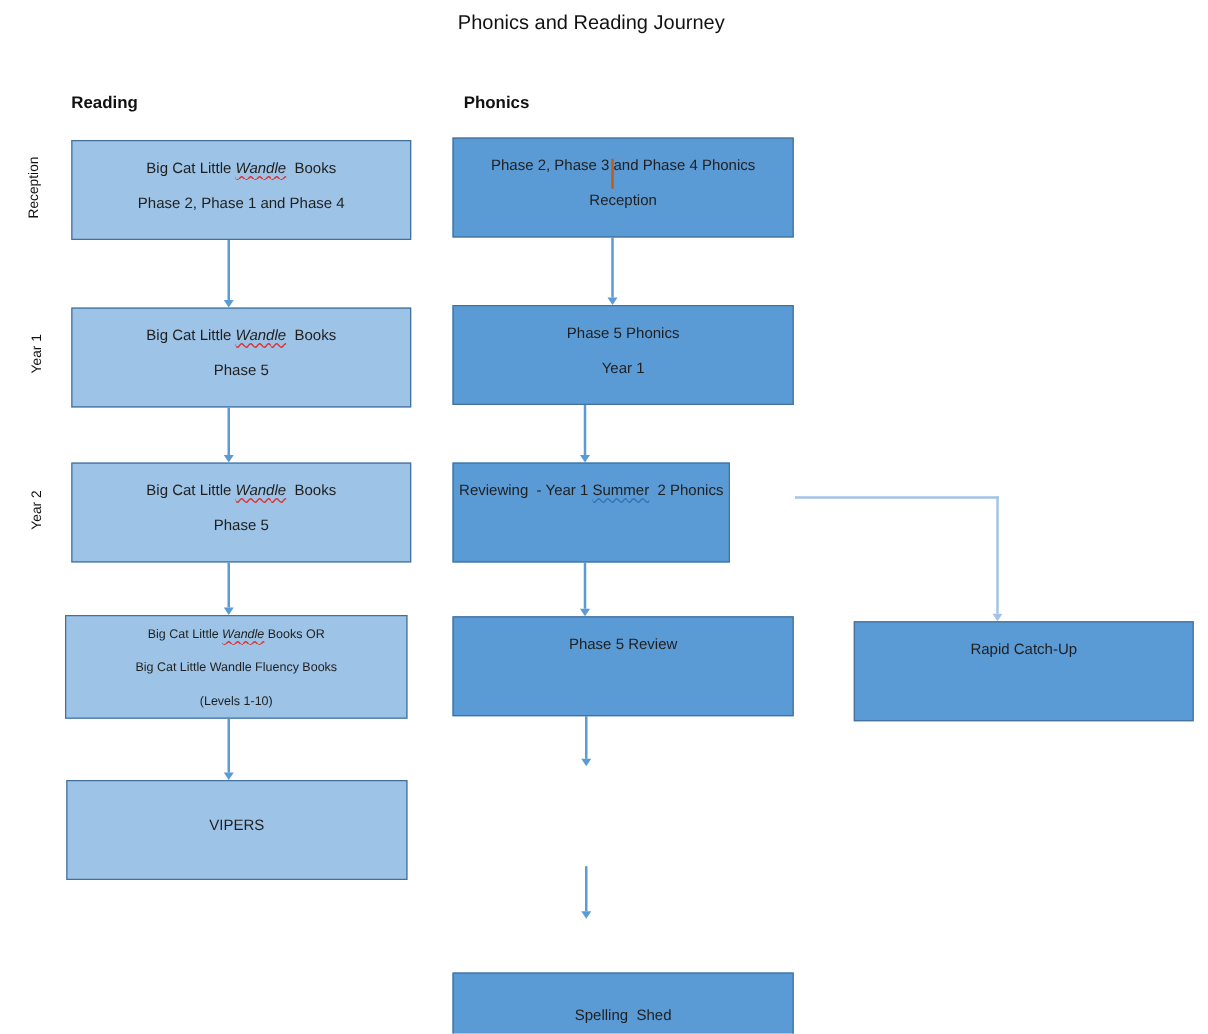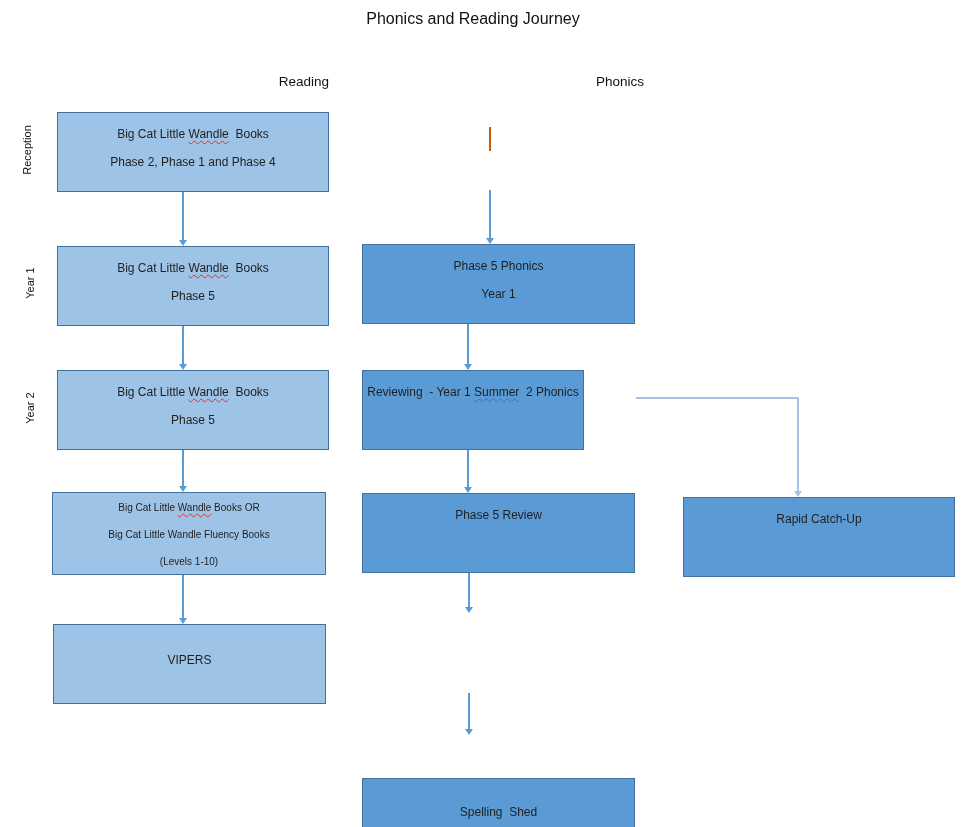--- a/index.html
+++ b/index.html
@@ -14,40 +14,40 @@
   html,body{margin:0;padding:0;background:#ffffff;}
   .canvas{
     position:relative;width:966px;height:827px;background:#ffffff;overflow:hidden;
     font-family:"Liberation Sans",sans-serif;color:var(--ink);
   }
   .title{
     position:absolute;left:0;top:10px;width:946px;text-align:center;
     font-size:16px;color:#111;
   }
   .col-header{
-    position:absolute;top:74px;text-align:right;font-weight:normal;font-size:13.5px;color:#111;
+    position:absolute;top:74px;text-align:left;font-weight:bold;font-size:13.5px;color:#111;
   }
   .hdr-reading{left:57px;width:272px;}
   .hdr-phonics{left:371px;width:273px;}
   .vlabel{
     position:absolute;width:100px;height:16px;text-align:center;font-size:11px;color:#111;
     transform:rotate(-90deg);line-height:16px;
   }
   .box{
     position:absolute;box-sizing:border-box;border:1.5px solid var(--box-border);
     text-align:center;font-size:12px;color:var(--ink);padding-top:7px;
   }
   .box.light{background:var(--light-fill);}
   .box.dark{background:var(--dark-fill);}
   .box .line{line-height:28px;white-space:pre-wrap;}
   .box.small{font-size:10px;padding-top:1px;}
   .box.small .line{line-height:27px;}
   .box.pad-21{padding-top:21px;}
   .box.pad-19{padding-top:19px;}
-  .sq-red{text-decoration-line:underline;text-decoration-style:wavy;text-decoration-color:#e03131;text-decoration-thickness:1px;text-underline-offset:2px;}
+  .sq-red{text-decoration-line:underline;text-decoration-style:wavy;text-decoration-color:#e03131;text-decoration-thickness:1px;text-underline-offset:2px;font-style:italic;}
   .sq-blue{text-decoration-line:underline;text-decoration-style:wavy;text-decoration-color:#2E75B6;text-decoration-thickness:1px;text-underline-offset:2px;}
   .arrow-v{position:absolute;width:1.5px;background:var(--arrow);}
   .arrow-v .head{
     position:absolute;bottom:-6px;left:50%;transform:translateX(-50%);
     width:0;height:0;border:4px solid transparent;border-bottom:none;border-top:6px solid var(--arrow);display:block;
   }
   .seg{position:absolute;background:var(--elbow);}
   .elbow-head{
     position:absolute;width:0;height:0;border:4px solid transparent;border-bottom:none;
     border-top:6px solid var(--elbow);
@@ -86,20 +86,24 @@
   <div class="box light small" style="left:52px;top:492px;width:274px;height:83px;">
     <div class="line"><span>Big Cat Little </span><span class="sq-red">Wandle</span><span> Books OR</span></div>
     <div class="line">Big Cat Little Wandle Fluency Books</div>
     <div class="line">(Levels 1-10)</div>
   </div>
 
   <div class="box light pad-21" style="left:53px;top:624px;width:273px;height:80px;">
     <div class="line">VIPERS</div>
   </div>
 
+  <div class="box dark" style="left:362px;top:110px;width:273px;height:80px;">
+    <div class="line">Phase 2, Phase 3 and Phase 4 Phonics</div>
+    <div class="line">Reception</div>
+  </div>
 
   <div class="box dark" style="left:362px;top:244px;width:273px;height:80px;">
     <div class="line">Phase 5 Phonics</div>
     <div class="line">Year 1</div>
   </div>
 
   <div class="box dark" style="left:362px;top:370px;width:222px;height:80px;">
     <div class="line"><span>Reviewing  - Year 1 </span><span class="sq-blue">Summer</span><span>  2 Phonics</span></div>
   </div>
 

